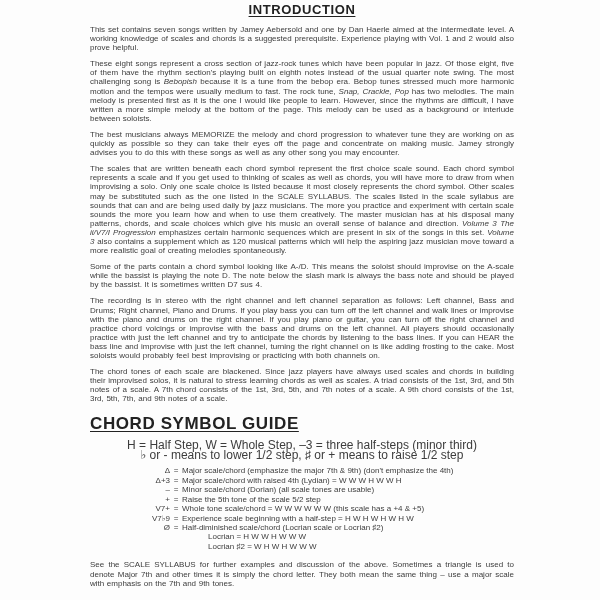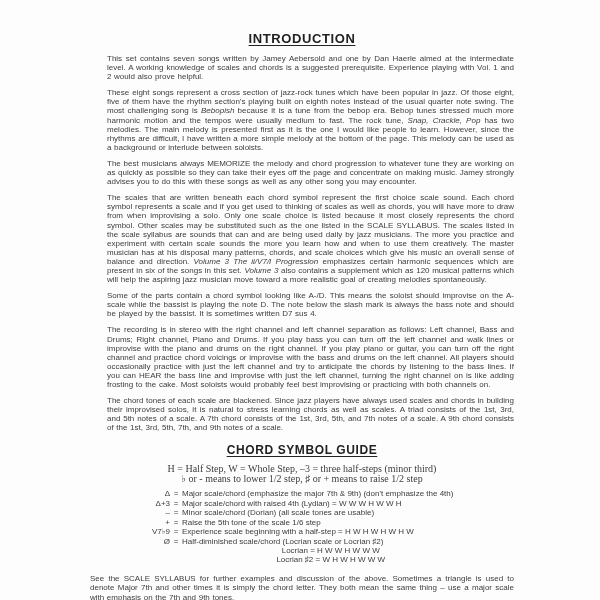--- a/index.html
+++ b/index.html
@@ -2,76 +2,74 @@
 <html><head>
 <meta charset="utf-8">
 <style>
   html, body { margin: 0; padding: 0; background: #f7f7f7; }
   .page {
     position: relative;
     width: 600px;
     height: 600px;
     box-sizing: border-box;
     background: #fdfdfd;
-    padding: 31px 86px 0 90px;
+    padding: 2px 86px 0 90px;
     font-family: "Liberation Sans", "DejaVu Sans", sans-serif;
     color: #3c3c3c;
     overflow: hidden;
   }
   .doc-title {
     text-align: center;
     font-size: 13px;
     font-weight: bold;
     color: #222;
     letter-spacing: 0.6px;
     text-decoration: underline;
     text-underline-offset: 2px;
     margin: 0 0 8px 0;
   }
   .para {
     font-size: 8px;
     line-height: 9.1px;
     text-align: justify;
-    margin: 0 0 7px 17px;
+    margin: 0 0 7px 0;
     word-spacing: 0.4px;
   }
   .bi { font-weight: normal; font-style: italic; }
   .i  { font-style: italic; }
   .guide-heading {
-    text-align: center;
-    font-size: 12px;
+    font-size: 17px;
     font-weight: bold;
     color: #222;
     letter-spacing: 0.6px;
     text-decoration: underline;
     text-underline-offset: 2px;
     margin: 11px 0 7px 0;
   }
   .legend {
     text-align: center;
-    font-size: 10px;
+    font-size: 12px;
     line-height: 9.5px;
     margin: 6px 0 6px 0;
-    font-family: Liberation Serif, serif;
   }
   .guide-table {
     border-collapse: collapse;
     margin: 0 0 0 24px;
     font-size: 8px;
   }
   .guide-table td {
     padding: 0;
     line-height: 9.4px;
     vertical-align: top;
     white-space: nowrap;
   }
   .guide-table td.sym { text-align: right; width: 56px; }
   .guide-table td.eq  { text-align: center; width: 12px; }
   .guide-table td.desc { text-align: left; }
-  .guide-table td.desc.sub { padding-left: 26px; text-align: center; }
+  .guide-table td.desc.sub { padding-left: 26px; }
   .footer-para {
     font-size: 8px;
     line-height: 9.4px;
     text-align: justify;
     margin: 9px 0 0 0;
     word-spacing: 0.4px;
   }
 </style>
 </head>
 <body>
@@ -114,21 +112,26 @@
           <td class="desc">Major scale/chord with raised 4th (Lydian) = W W W H W W H</td>
         </tr>
       <tr>
           <td class="sym">–</td>
           <td class="eq">=</td>
           <td class="desc">Minor scale/chord (Dorian) (all scale tones are usable)</td>
         </tr>
       <tr>
           <td class="sym">+</td>
           <td class="eq">=</td>
-          <td class="desc">Raise the 5th tone of the scale 1/6 step</td>
+          <td class="desc">Raise the 5th tone of the scale 5/2 step</td>
+        </tr>
+      <tr>
+          <td class="sym">V7+</td>
+          <td class="eq">=</td>
+          <td class="desc">Whole tone scale/chord = W W W W W W (this scale has a +4 &amp; +5)</td>
         </tr>
       <tr>
           <td class="sym">V7♭9</td>
           <td class="eq">=</td>
           <td class="desc">Experience scale beginning with a half-step = H W H W H W H W</td>
         </tr>
       <tr>
           <td class="sym">Ø</td>
           <td class="eq">=</td>
           <td class="desc">Half-diminished scale/chord (Locrian scale or Locrian ♯2)</td>

